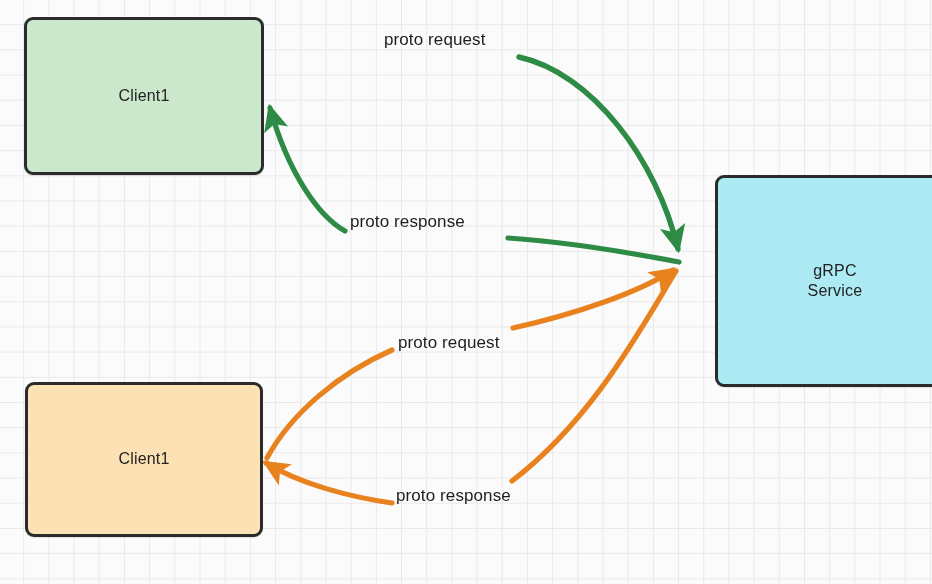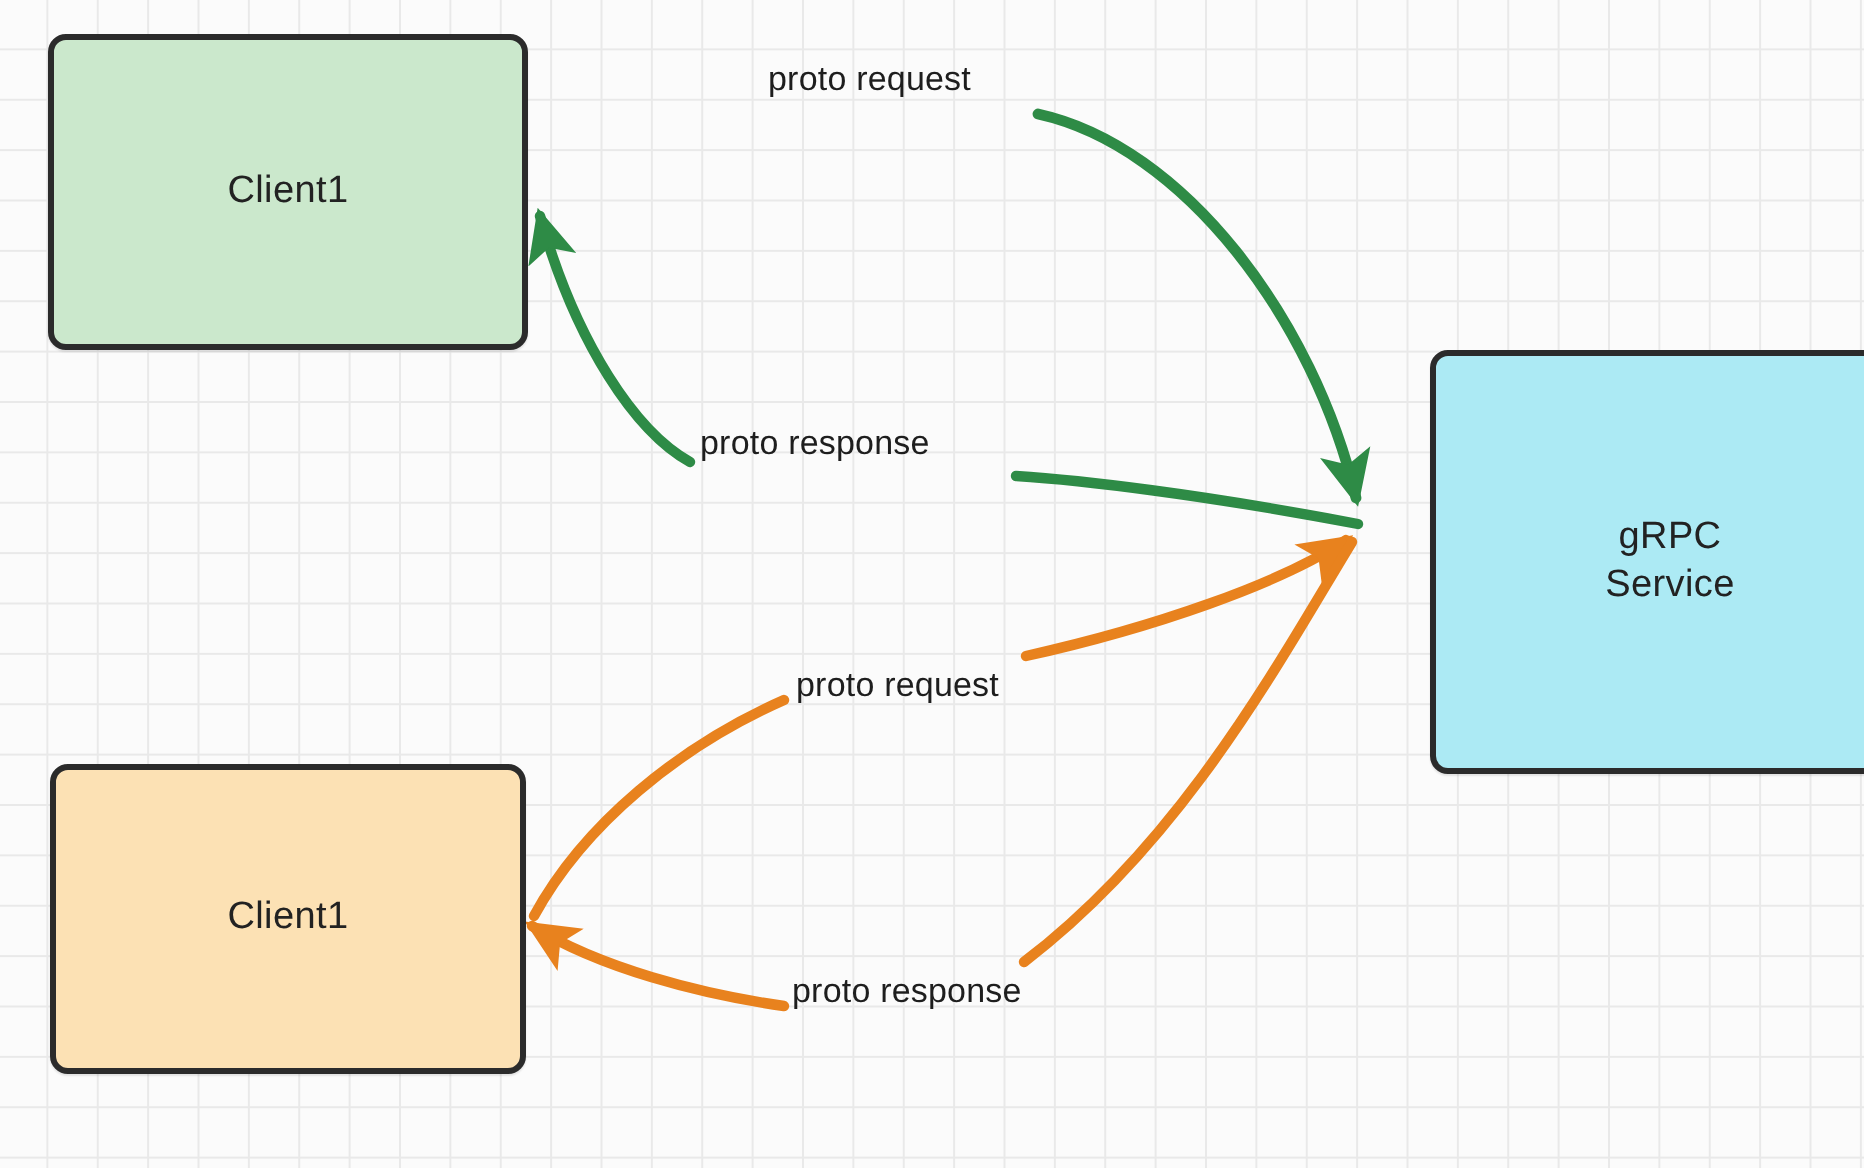--- a/index.html
+++ b/index.html
@@ -23,21 +23,21 @@
   .node {
     position: absolute;
     box-sizing: border-box;
     border: 3px solid #2b2b2b;
     border-radius: 9px;
     display: flex;
     align-items: center;
     justify-content: center;
     text-align: center;
     color: #222222;
-    font-size: 19px;
+    font-size: 16px;
     line-height: 1.28;
     letter-spacing: 0.2px;
     box-shadow: 0 1px 1px rgba(0,0,0,0.10);
   }
   #node-client-top {
     left: 24px;
     top: 17px;
     width: 240px;
     height: 158px;
     background: #cbe8cc;

